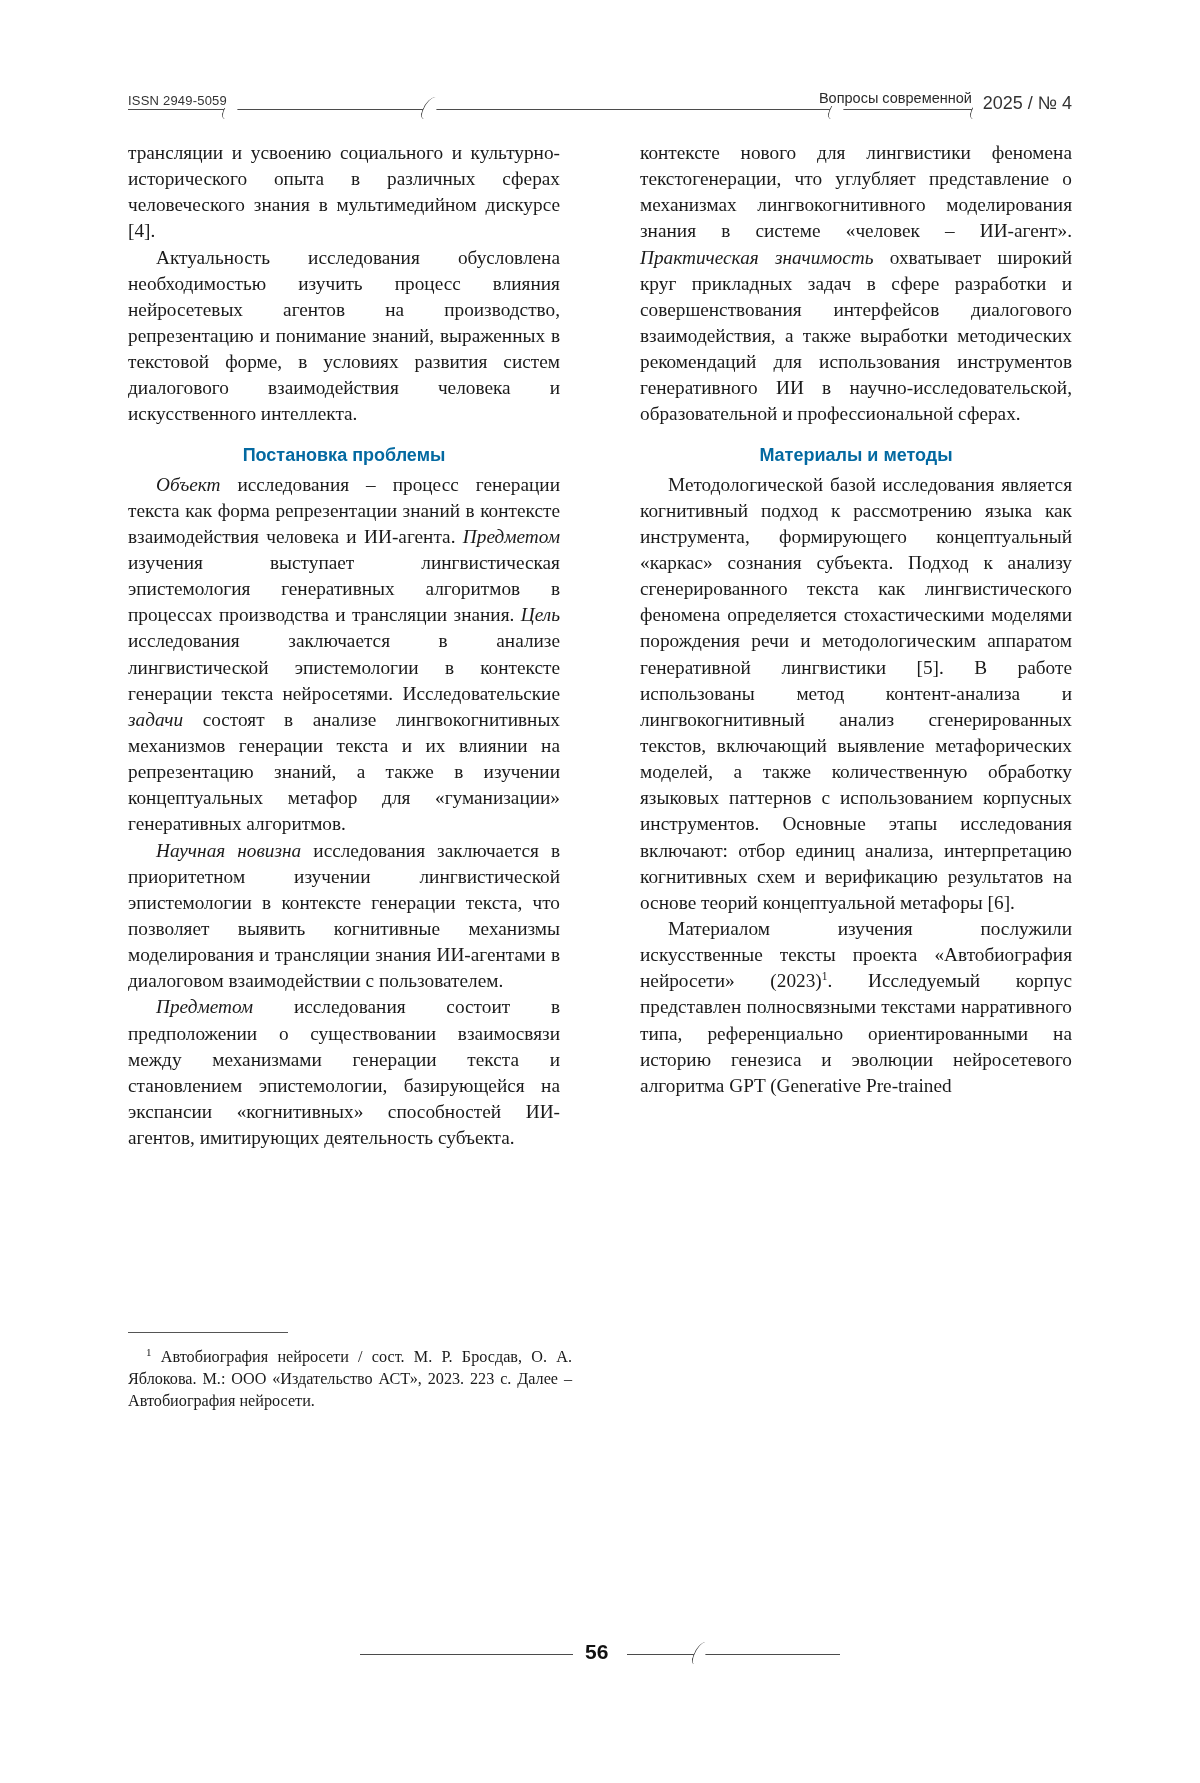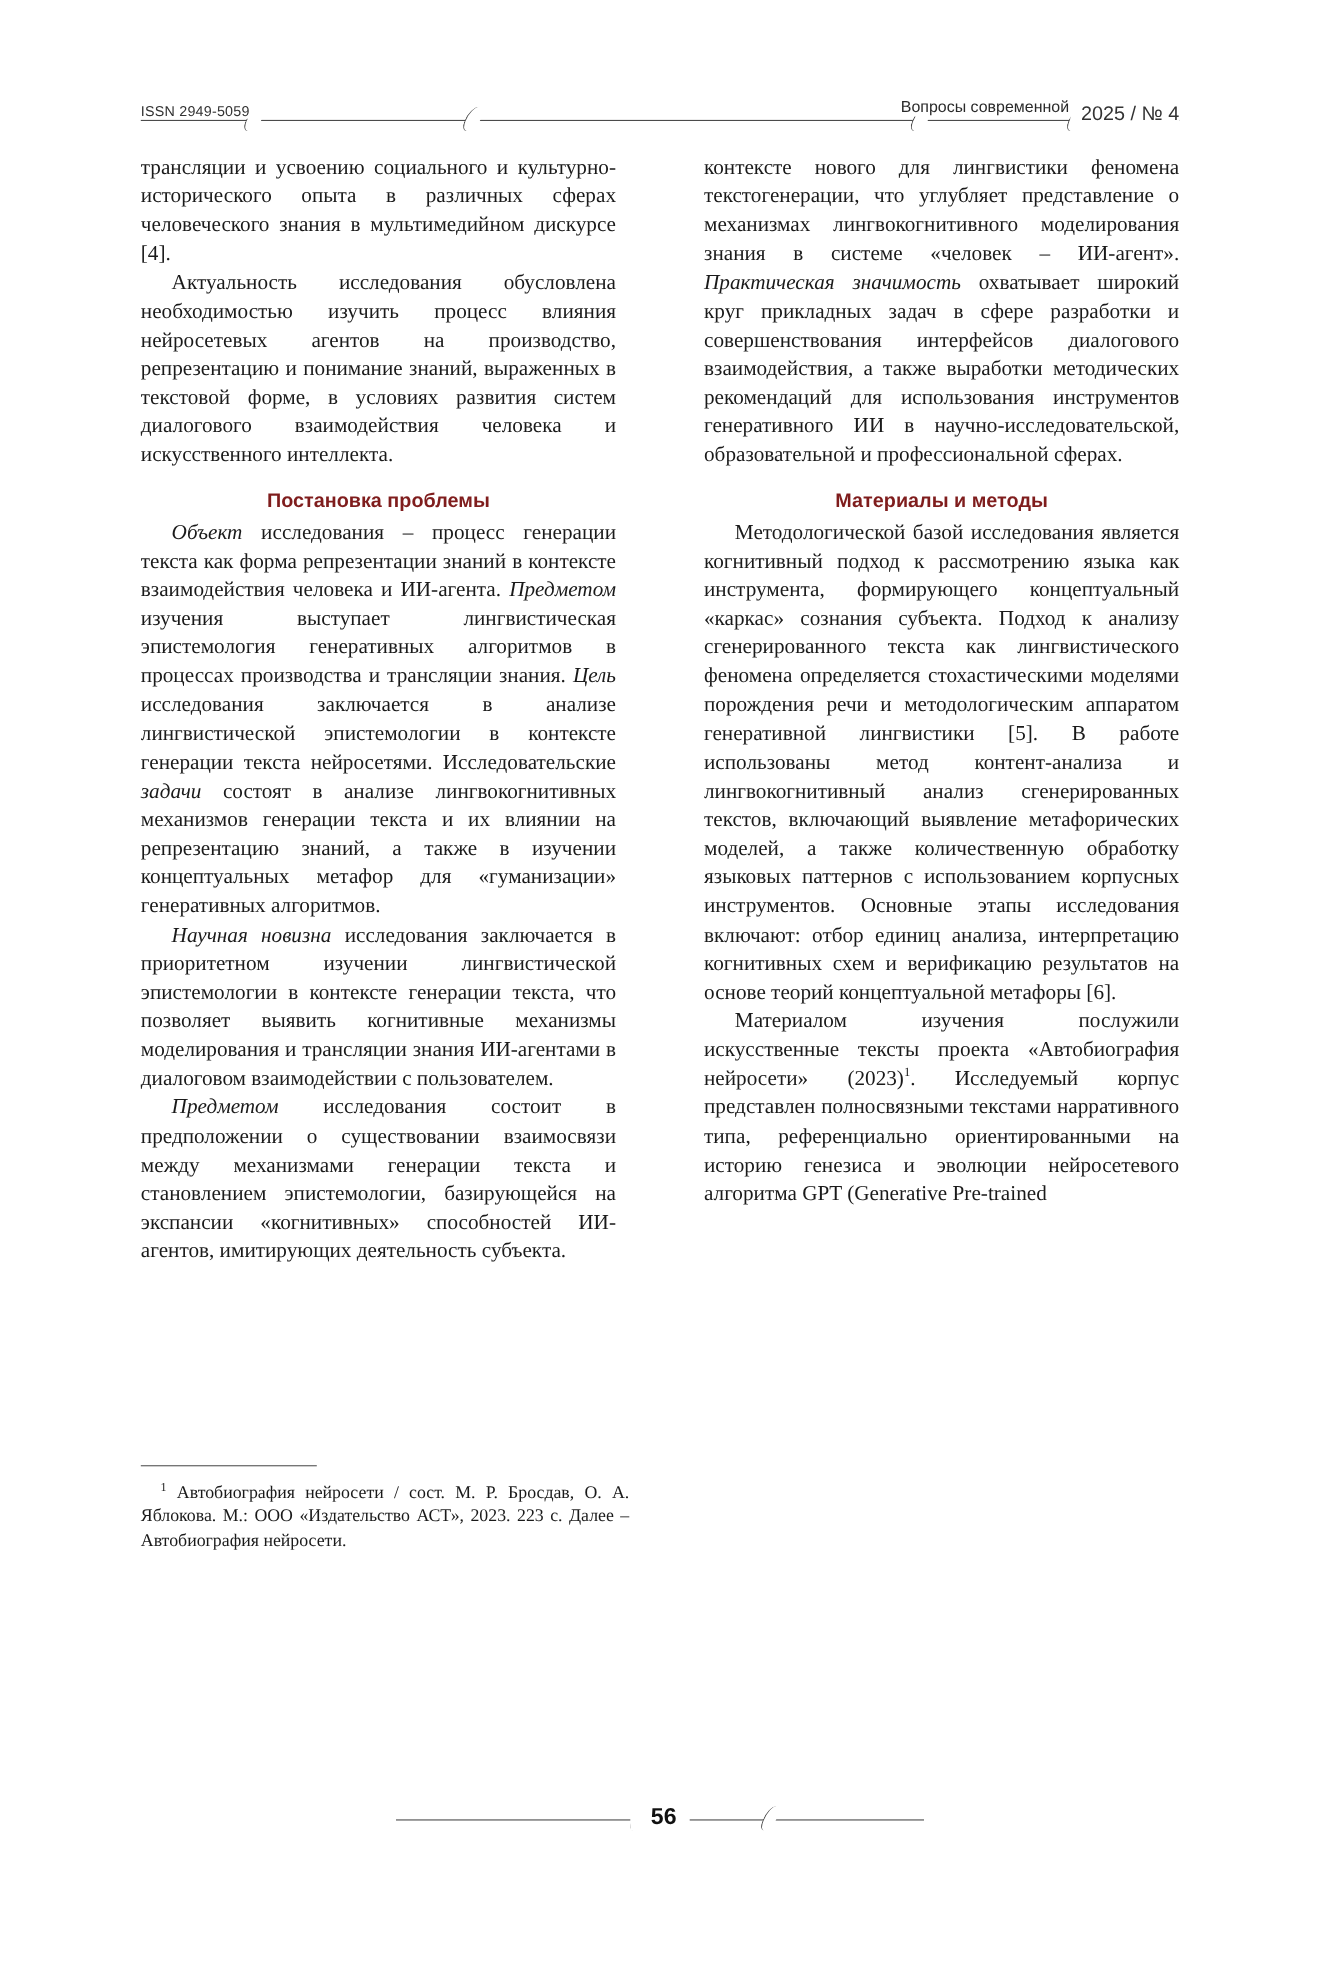--- a/index.html
+++ b/index.html
@@ -108,21 +108,21 @@
     text-justify: inter-word;
     hyphens: manual;
   }
   p.ind { text-indent: 28px; }
   h2 {
     margin: 17px 0 6px;
     font-family: "Liberation Sans", sans-serif;
     font-size: 18px;
     font-weight: bold;
     text-align: center;
-    color: #7f1d1d;
+    color: #0369a1;
   }
   i, .it { font-style: italic; }
 
   
   .footnote {
     position: absolute;
     left: 0;
     top: 1192px;
     width: 444px;
   }
@@ -155,21 +155,21 @@
     top: 18px;
     height: 1px;
     background: #4b4b4b;
   }
   .folio .num {
     position: absolute;
     left: 50%;
     transform: translateX(-50%);
     top: 4px;
     min-width: 54px;
-    text-align: right;
+    text-align: left;
     background: #ffffff;
     font-family: "Liberation Sans", sans-serif;
     font-size: 21px;
     font-weight: bold;
     color: #111;
     padding: 0 12px;
     z-index: 3;
   }
   .folio .ftick {
     position: absolute;

